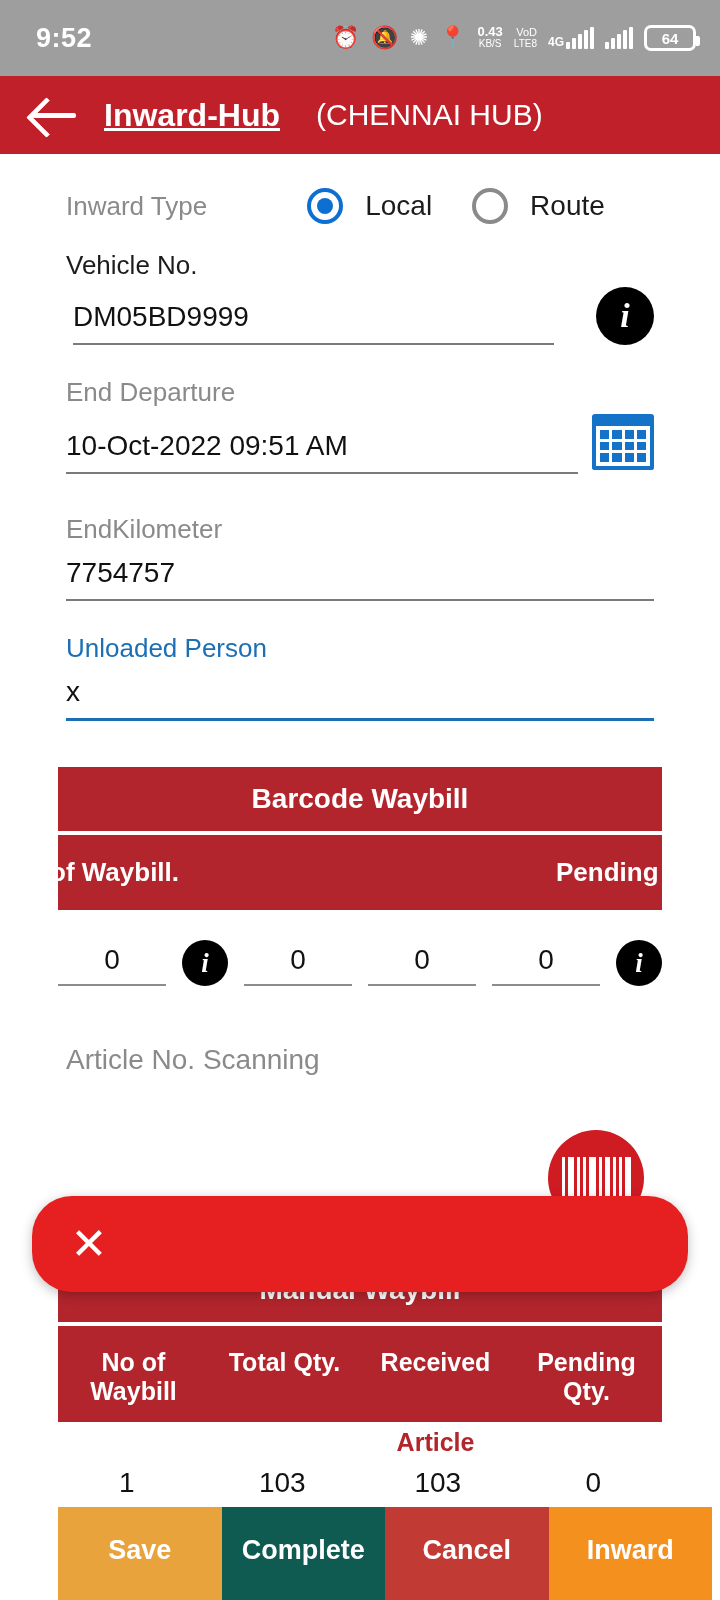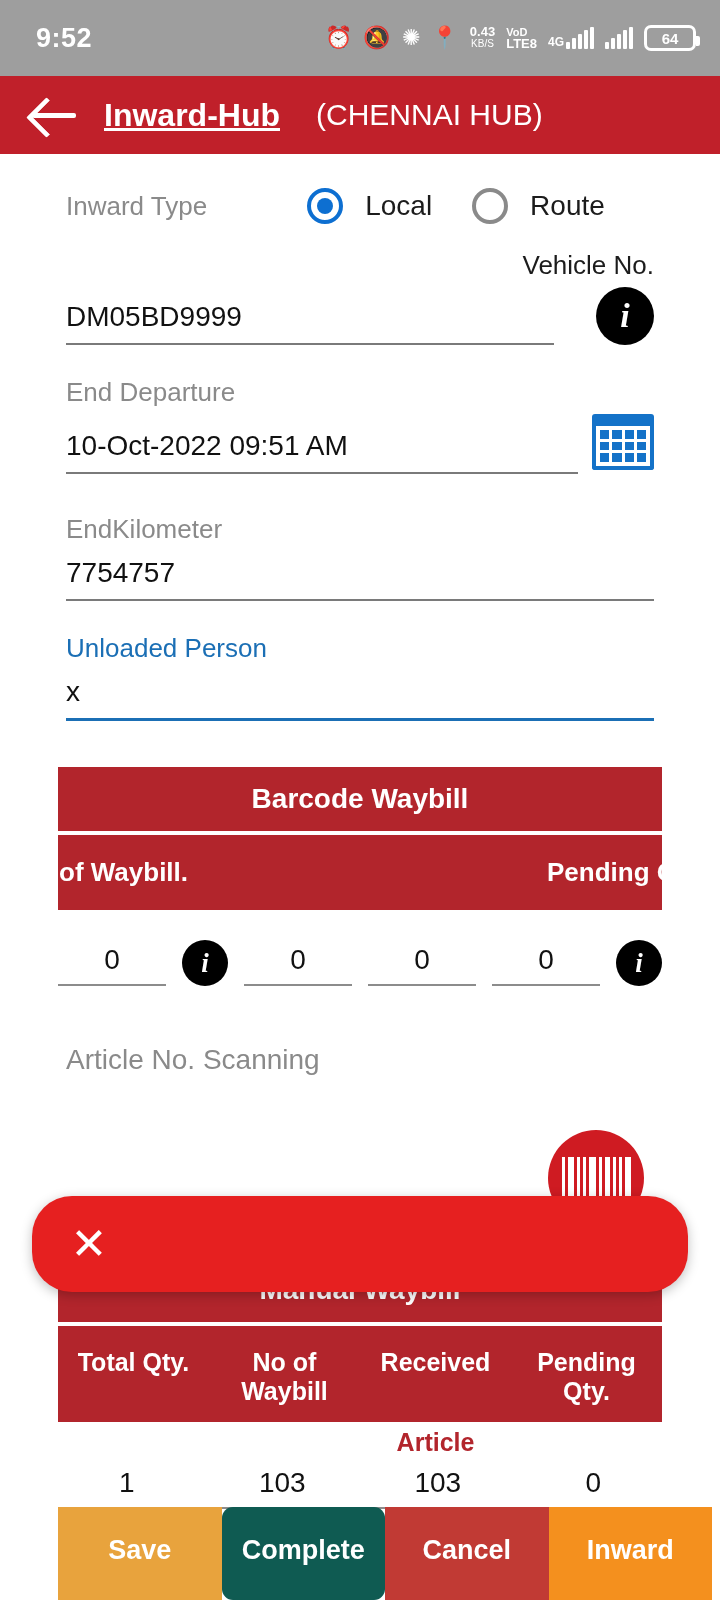--- a/index.html
+++ b/index.html
@@ -23,22 +23,22 @@
   .netgrp { display:flex; align-items:flex-end; gap:2px; }
   .bars { display:flex; align-items:flex-end; gap:2px; height:22px; }
   .bars i { display:block; width:4px; background:#fff; border-radius:1px; }
   .bars i:nth-child(1){height:7px}
   .bars i:nth-child(2){height:11px}
   .bars i:nth-child(3){height:15px}
   .bars i:nth-child(4){height:19px}
   .bars i:nth-child(5){height:22px}
   .kbs { font-size: 13px; line-height: 12px; text-align:center; font-weight:700; }
   .kbs small { display:block; font-size:10px; font-weight:400; }
-  .vo { font-size:11px; line-height:11px; text-align:left; font-weight:700; }
-  .vo small { display:block; font-size:13px; }
+  .vo { font-size:11px; line-height:11px; text-align:right; font-weight:400; }
+  .vo small { display:block; font-size:10px; }
   .g4 { font-size:12px; font-weight:700; }
   .battery {
     width:52px; height:26px; border:3px solid #fff; border-radius:7px;
     display:flex; align-items:center; justify-content:center;
     font-size:15px; font-weight:700; position:relative;
   }
   .battery::after{
     content:""; position:absolute; right:-7px; top:8px;
     width:4px; height:10px; background:#fff; border-radius:0 2px 2px 0;
   }
@@ -57,21 +57,21 @@
     content:""; position:absolute; left:6px; top:10px;
     width:24px; height:24px; border-left:5px solid #fff; border-bottom:5px solid #fff;
     transform: rotate(45deg); border-radius:2px;
   }
   .app-title { font-size:32px; font-weight:700; margin-left:22px;text-decoration:underline; }
   .app-sub { font-size:30px; font-weight:400; margin-left:36px; }
 
   
   .form { padding: 34px 66px 0 66px; }
   .lbl-grey { color:#8a8a8a; font-size:26px; }
-  .lbl-dark { color:#1c1c1c; font-size:26px;text-align:right; }
+  .lbl-dark { color:#1c1c1c; font-size:26px; }
   .lbl-blue { color:#1b6fb5; font-size:26px; }
 
   .inward-row { display:flex; align-items:center; margin-bottom: 26px; }
   .inward-row .lbl-grey{ flex: 0 0 auto; }
   .radios { display:flex; align-items:center; margin-left: 100px; gap: 14px; }
   .radio { display:flex; align-items:center; gap:22px; cursor:pointer; }
   .rc { width:36px; height:36px; border-radius:50%; border:4px solid #8a8a8a; position:relative; }
   .rc.on { border-color:#0d6fd1; }
   .rc.on::after{
     content:""; position:absolute; left:6px; top:6px; width:16px; height:16px;
@@ -112,21 +112,21 @@
   .spacer-34 { height:34px; }
 
   
   .sec-head {
     background:#b2252c; color:#fff; text-align:center;
     font-size:28px; font-weight:700; padding:16px 0;
     margin: 0 0 4px 0;
   }
   .tbl-head {
     background:#b2252c; color:#fff; display:flex; align-items:center;
-    font-size:26px; font-weight:700; padding: 22px 9px; overflow:hidden;
+    font-size:26px; font-weight:700; padding: 22px 0; overflow:hidden;
   }
   .tbl-head span { flex:1; text-align:center; white-space:nowrap; }
   .tbl-head span.first { text-align:left; padding-left:0; margin-left:-8px; }
   .tbl-head span.last { text-align:right; margin-right:-24px; }
 
   .qty-row { display:flex; align-items:flex-end; gap:16px; padding: 30px 0 0 0; }
   .qty-cell { flex:1; }
   .qty-cell input {
     width:100%; border:0; border-bottom:2px solid #8c8c8c; background:transparent;
     text-align:center; font-size:28px; color:#111; padding-bottom:8px; outline:none;
@@ -185,21 +185,21 @@
   .toast .msg { font-size:27px; line-height:1.36; padding-left: 16px; padding-right: 8px;}
 
   
   .btnbar { position:absolute; left:0; right:8px; bottom:0; display:flex; }
   .btnbar button {
     flex:1; border:0; color:#fff; font-size:27px; font-weight:700;
     padding: 28px 0 34px 0; cursor:pointer;
     font-family:"Liberation Sans", sans-serif;
   }
   .b-save { background:#e8a33d; }
-  .b-complete { background:#0f5b52;border-radius:11px; }
+  .b-complete { background:#0f5b52; }
   .b-cancel { background:#c13a34; }
   .b-inward { background:#f4901e; }
   .btnbar .sidepad { flex:0 0 58px; background:#fff; }
 </style>
 </head>
 <body>
 
 <div class="phone">
 
   <div class="statusbar">
@@ -254,21 +254,21 @@
         <label class="radio">
           <span class="rc"></span>
           <span>Route</span>
         </label>
       </div>
     </div>
 
     <div class="field">
       <span class="cap lbl-dark">Vehicle No.</span>
       <div class="field-wrap">
-        <input class="uline" style="margin-right: 24px;" value="DM05BD9999">
+        <input class="uline" style="margin-right: 24px; margin-left: 7px;" value="DM05BD9999">
         <div class="info-btn">i</div>
       </div>
     </div>
 
     <div class="spacer-26"></div>
 
     <div class="field">
       <span class="cap lbl-grey">End Departure</span>
       <div class="field-wrap">
         <input class="uline" value="10-Oct-2022 09:51 AM" style="">
@@ -341,22 +341,22 @@
             <i style="width:6px"></i>
         </span>
       </div>
     </div>
   </div>
 
   <div style="padding:40px 58px 0 58px;">
     <div class="sec-head">Manual Waybill</div>
     <div class="mw-table">
       <div class="mw-head">
+        <span>No of Waybill</span>
         <span>Total Qty.</span>
-        <span>No of Waybill</span>
         <span>Received</span>
         <span>Pending Qty.</span>
       </div>
       <div class="mw-sub">
         <span style="color:transparent">.</span>
         <span style="color:transparent">.</span>
         <span>Article</span>
         <span style="color:transparent">.</span>
       </div>
       <div class="mw-vals">

